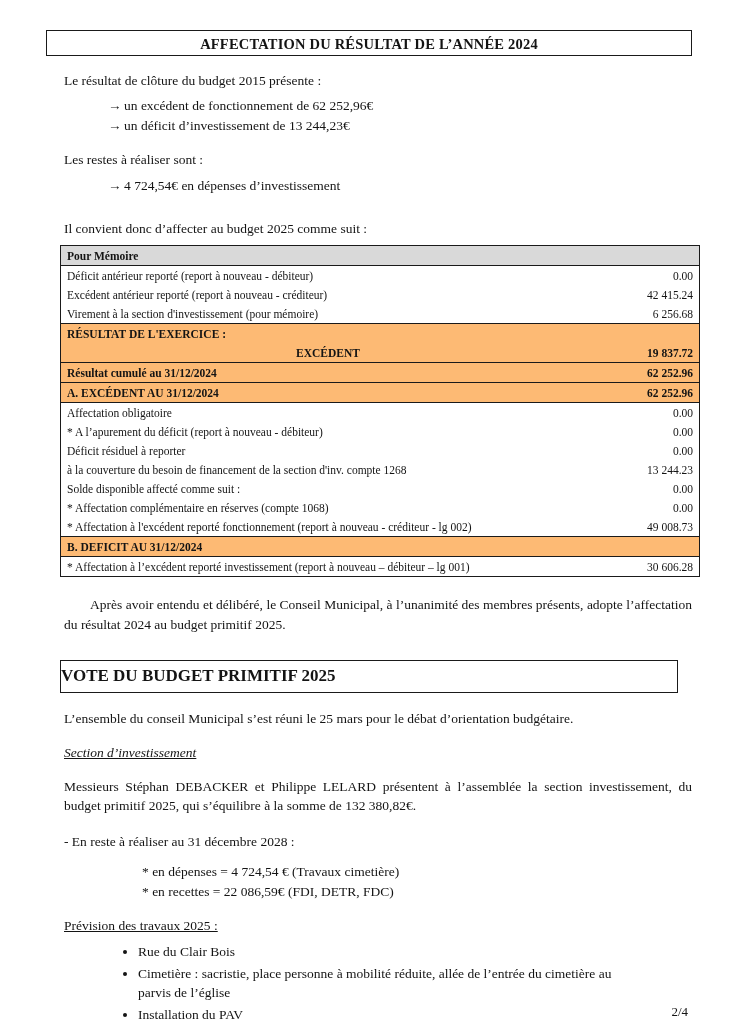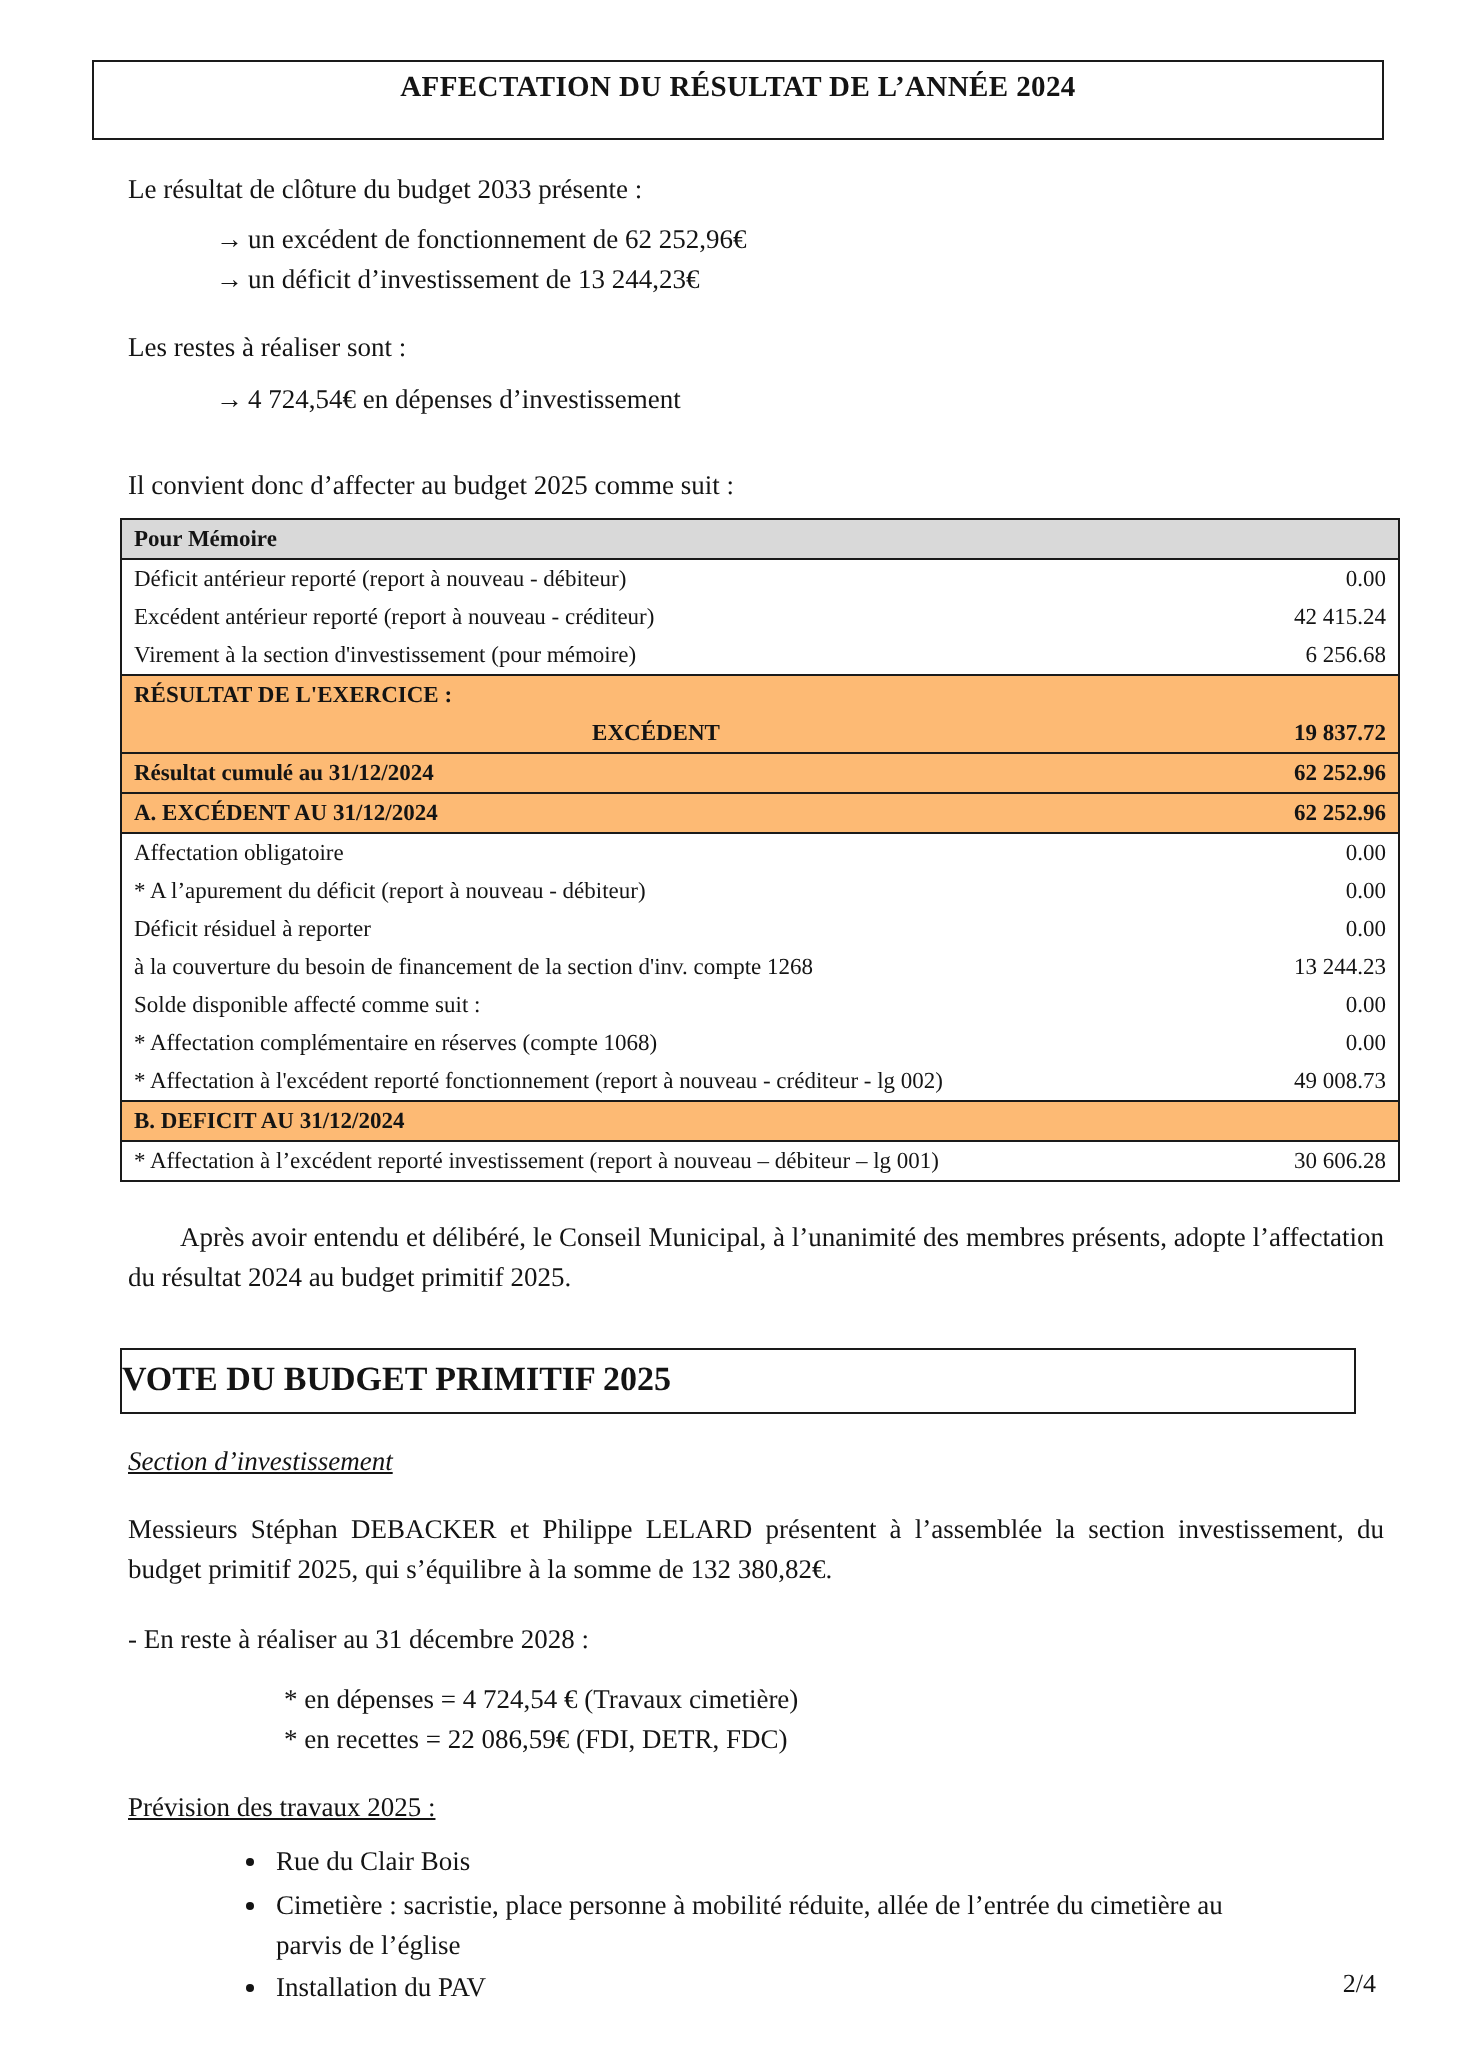--- a/index.html
+++ b/index.html
@@ -20,21 +20,21 @@
     box-sizing: border-box;
     padding: 26px 40px 20px 46px;
     position: relative;
   }
   .title-box {
     border: 1.5px solid #1a1a1a;
     text-align: center;
     font-weight: bold;
     font-size: 14.5px;
     letter-spacing: 0.2px;
-    padding: 5px 0 16px 0;
+    padding: 5px 0 2px 0;
     margin: 4px 0 0 0;
   }
   .para {
     font-size: 13.5px;
     margin: 16px 0 0 18px;
     line-height: 1.35;
   }
   .arrow-list {
     margin: 6px 0 0 62px;
     font-size: 13.5px;
@@ -140,21 +140,21 @@
     font-size: 13px;
   }
 </style>
 </head>
 <body>
 
 <div class="page">
 
   <div class="title-box">AFFECTATION DU RÉSULTAT DE L’ANNÉE 2024</div>
 
-  <div class="para">Le résultat de clôture du budget 2033 présente :</div>
+  <div class="para">Le résultat de clôture du budget 2015 présente :</div>
 
   <div class="arrow-list">
     <div><span class="arrow">→</span><span>un excédent de fonctionnement de 62 252,96€</span></div>
     <div><span class="arrow">→</span><span>un déficit d’investissement de 13 244,23€</span></div>
   </div>
 
   <div class="para">Les restes à réaliser sont :</div>
 
   <div class="arrow-list">
     <div><span class="arrow">→</span><span>4 724,54€ en dépenses d’investissement</span></div>
@@ -236,20 +236,21 @@
         <td class="label">* Affectation à l’excédent reporté investissement (report à nouveau – débiteur – lg 001)</td>
         <td class="amount">30 606.28</td>
       </tr>
     </tbody>
   </table>
 
   <div class="after-table">Après avoir entendu et délibéré, le Conseil Municipal, à l’unanimité des membres présents, adopte l’affectation du résultat 2024 au budget primitif 2025.</div>
 
   <div class="vote-box">VOTE DU BUDGET PRIMITIF 2025</div>
 
+  <div class="body-para">L’ensemble du conseil Municipal s’est réuni le 25 mars pour le débat d’orientation budgétaire.</div>
 
   <div class="section-head">Section d’investissement</div>
 
   <div class="body-para">Messieurs Stéphan DEBACKER et Philippe LELARD présentent à l’assemblée la section investissement, du budget primitif 2025, qui s’équilibre à la somme de 132 380,82€.</div>
 
   <div class="body-para">- En reste à réaliser au 31 décembre 2028 :</div>
 
   <div class="star-list">
     <div>* en dépenses = 4 724,54 € (Travaux cimetière)</div>
     <div>* en recettes = 22 086,59€ (FDI, DETR, FDC)</div>

